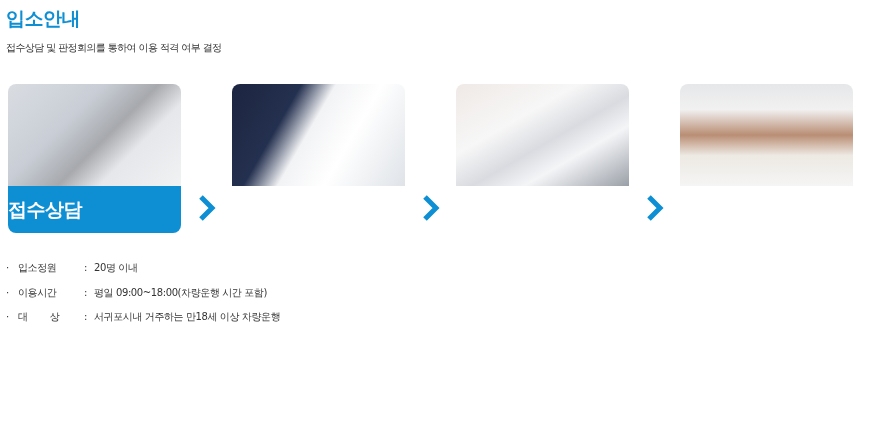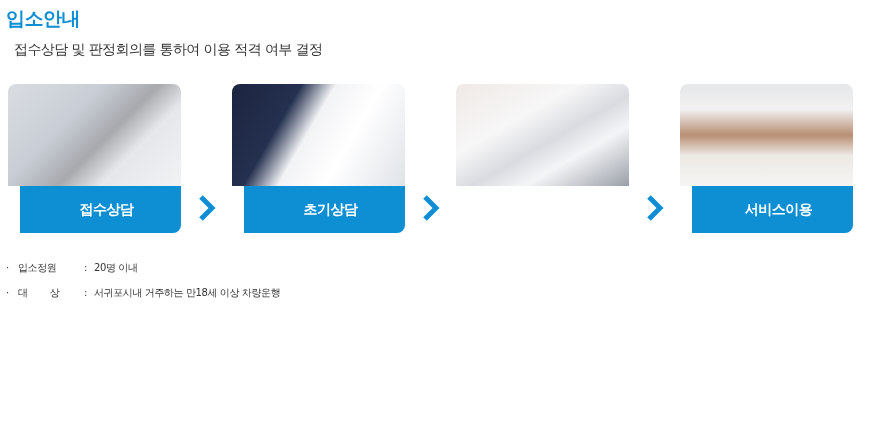--- a/index.html
+++ b/index.html
@@ -1,24 +1,24 @@
 <!DOCTYPE html>
 <html><head>
 <meta charset="utf-8">
 <style>
   html, body { margin:0; padding:0; background:#ffffff; }
   body { width:870px; height:443px; position:relative; overflow:hidden;
          font-family:"DejaVu Sans","Liberation Sans",sans-serif; color:#333; }
   .title { position:absolute; left:6px; top:6px; font-size:19px; font-weight:bold; color:#0e8fd3; letter-spacing:-0.5px; }
-  .subtitle { position:absolute; left:14px; top:41px; font-size:14px; color:#333; letter-spacing:-0.6px; }
+  .subtitle { position:absolute; left:6px; top:41px; font-size:10px; color:#333; letter-spacing:-0.6px; }
   .steps { position:absolute; left:0; top:84px; width:870px; height:150px; }
   .card { position:absolute; top:0; width:173px; height:149px; border-radius:8px; overflow:hidden; cursor:pointer; }
   .card .photo { position:absolute; left:0; top:0; width:100%; height:102px; }
-  .card .label { position:absolute; left:12px; top:102px; width:100%; height:47px; background:#0e8fd3;
-                 color:#fff; font-size:14px; font-weight:bold; text-align:center; line-height:47px; letter-spacing:-0.5px; }
+  .card .label { position:absolute; left:0; top:102px; width:100%; height:47px; background:#0e8fd3;
+                 color:#fff; font-size:19px; font-weight:bold; text-align:left; line-height:47px; letter-spacing:-0.5px; }
   .arrow { position:absolute; top:110px; width:20px; height:28px; }
   .info { position:absolute; left:6px; top:256px; font-size:10px; color:#333; letter-spacing:-0.4px; }
   .info .row { height:24.5px; line-height:24.5px; white-space:nowrap; }
   .info .bullet { display:inline-block; width:12px; }
   .info .key { display:inline-block; width:66px; }
   .info .colon { display:inline-block; width:10px; }
   
   .p1 { background:linear-gradient(135deg,#d9dde2 0%,#c9ced6 35%,#a7a9ad 55%,#e5e7ea 70%,#f1f2f4 100%); }
   .p2 { background:linear-gradient(120deg,#1c2540 0%,#24304f 30%,#f2f3f5 45%,#ffffff 65%,#dfe3e8 100%); }
   .p3 { background:linear-gradient(150deg,#efe9e6 0%,#f7f7f7 35%,#d9dbe0 55%,#f4f5f7 70%,#9a9fa7 100%); }
@@ -34,39 +34,40 @@
   <div class="card" style="left:8px;">
     <div class="photo p1"></div>
     <div class="label">접수상담</div>
   </div>
   <svg class="arrow" style="left:197px;" viewBox="0 0 20 28">
     <polyline points="4,3 15,14 4,25" fill="none" stroke="#0e8fd3" stroke-width="5"></polyline>
   </svg>
 
   <div class="card" style="left:232px;">
     <div class="photo p2"></div>
-    <div class="label">초기상담</div>
   </div>
   <svg class="arrow" style="left:421px;" viewBox="0 0 20 28">
     <polyline points="4,3 15,14 4,25" fill="none" stroke="#0e8fd3" stroke-width="5"></polyline>
   </svg>
 
   <div class="card" style="left:456px;">
     <div class="photo p3"></div>
   </div>
   <svg class="arrow" style="left:645px;" viewBox="0 0 20 28">
     <polyline points="4,3 15,14 4,25" fill="none" stroke="#0e8fd3" stroke-width="5"></polyline>
   </svg>
 
   <div class="card" style="left:680px;">
     <div class="photo p4"></div>
-    <div class="label">서비스이용</div>
   </div>
 </div>
 
 <div class="info">
   <div class="row">
     <span class="bullet">·</span><span class="key">입소정원</span><span class="colon">:</span><span>20명 이내</span>
   </div>
   <div class="row">
+    <span class="bullet">·</span><span class="key">이용시간</span><span class="colon">:</span><span>평일 09:00~18:00(차량운행 시간 포함)</span>
+  </div>
+  <div class="row">
     <span class="bullet">·</span><span class="key" style="white-space:pre;">대        상</span><span class="colon">:</span><span>서귀포시내 거주하는 만18세 이상 차량운행</span>
   </div>
 </div>
 
 </body></html>

